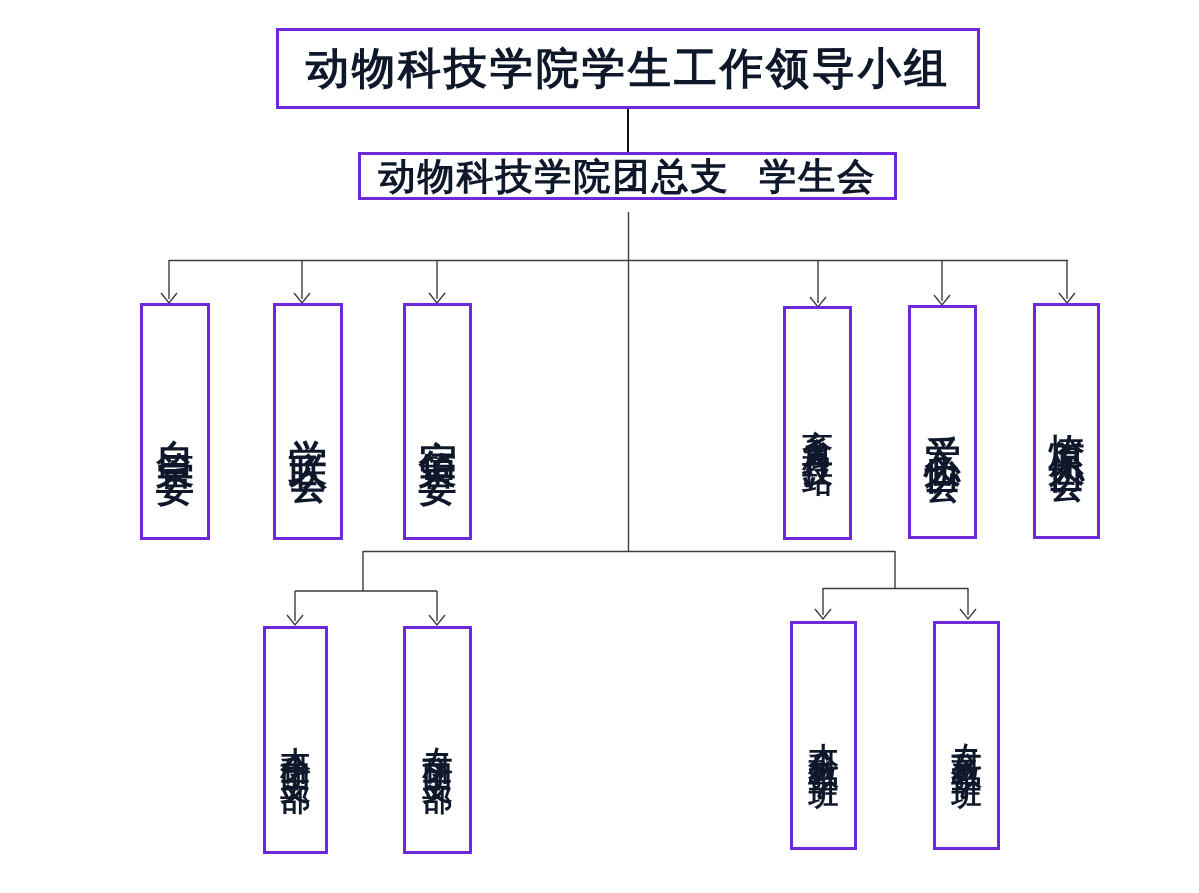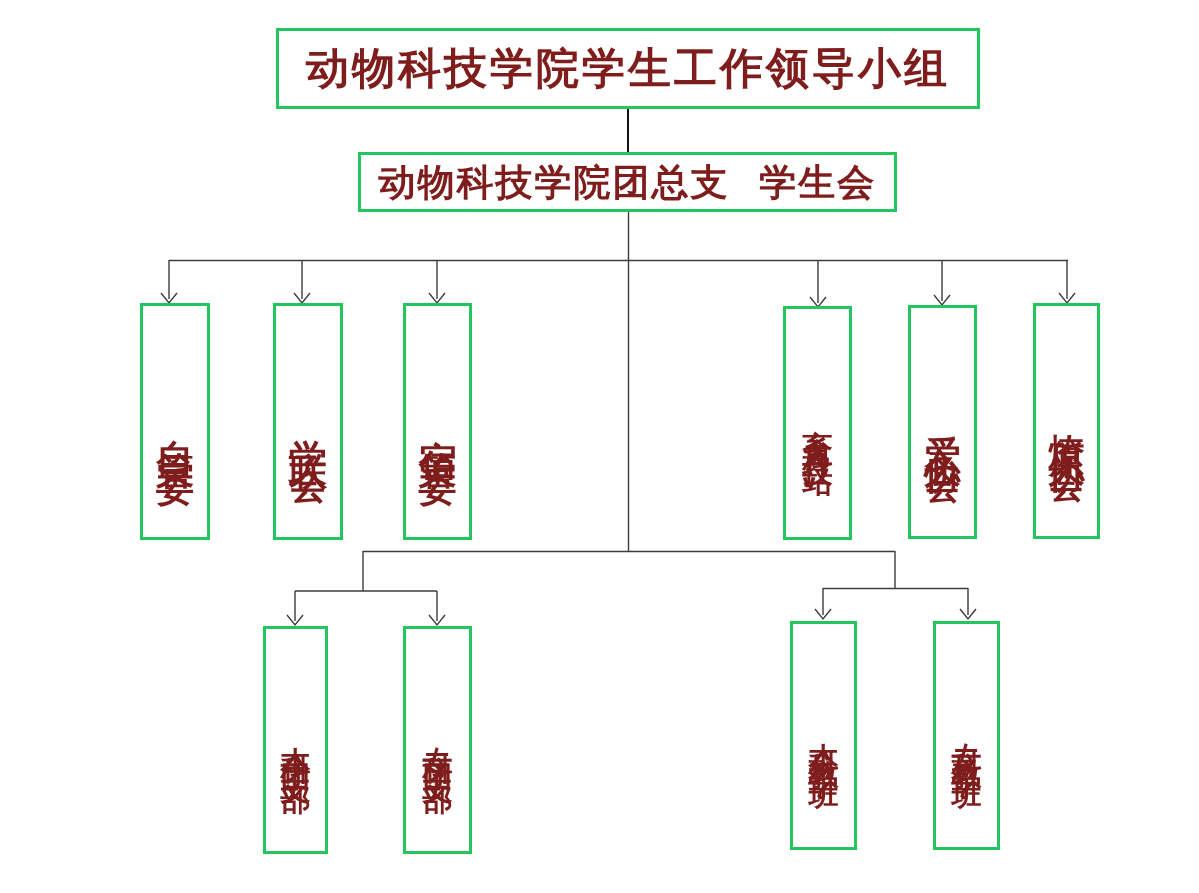--- a/index.html
+++ b/index.html
@@ -19,32 +19,32 @@
   svg.connectors {
     position: absolute;
     left: 0;
     top: 0;
     width: 1199px;
     height: 893px;
   }
   .box {
     position: absolute;
     box-sizing: border-box;
-    border: 3px solid #22c55e;
+    border: 3px solid #6d28d9;
     background: #ffffff;
     display: flex;
     align-items: center;
     justify-content: center;
     font-weight: bold;
-    color: #7f1d1d;
+    color: #0f172a;
     text-align: center;
   }
   .h-label { white-space: pre; line-height: 1; }
   .top-box    { left: 276px; top: 28px;  width: 704px; height: 81px; font-size: 43px; letter-spacing: 3px; }
-  .second-box { left: 358px; top: 152px; width: 539px; height: 60px; font-size: 37px; letter-spacing: 2px; }
+  .second-box { left: 358px; top: 152px; width: 539px; height: 48px; font-size: 37px; letter-spacing: 2px; }
 
   .vtext {
     writing-mode: vertical-rl;
     text-orientation: upright;
     line-height: 1;
   }
   .v3 { font-size: 38px; letter-spacing: 13px; padding-top: 13px; }
   .v4 { font-size: 36px; letter-spacing: 11px; padding-top: 11px; }
   .v5 { font-size: 30px; letter-spacing: 9px;  padding-top: 9px;  }
 

